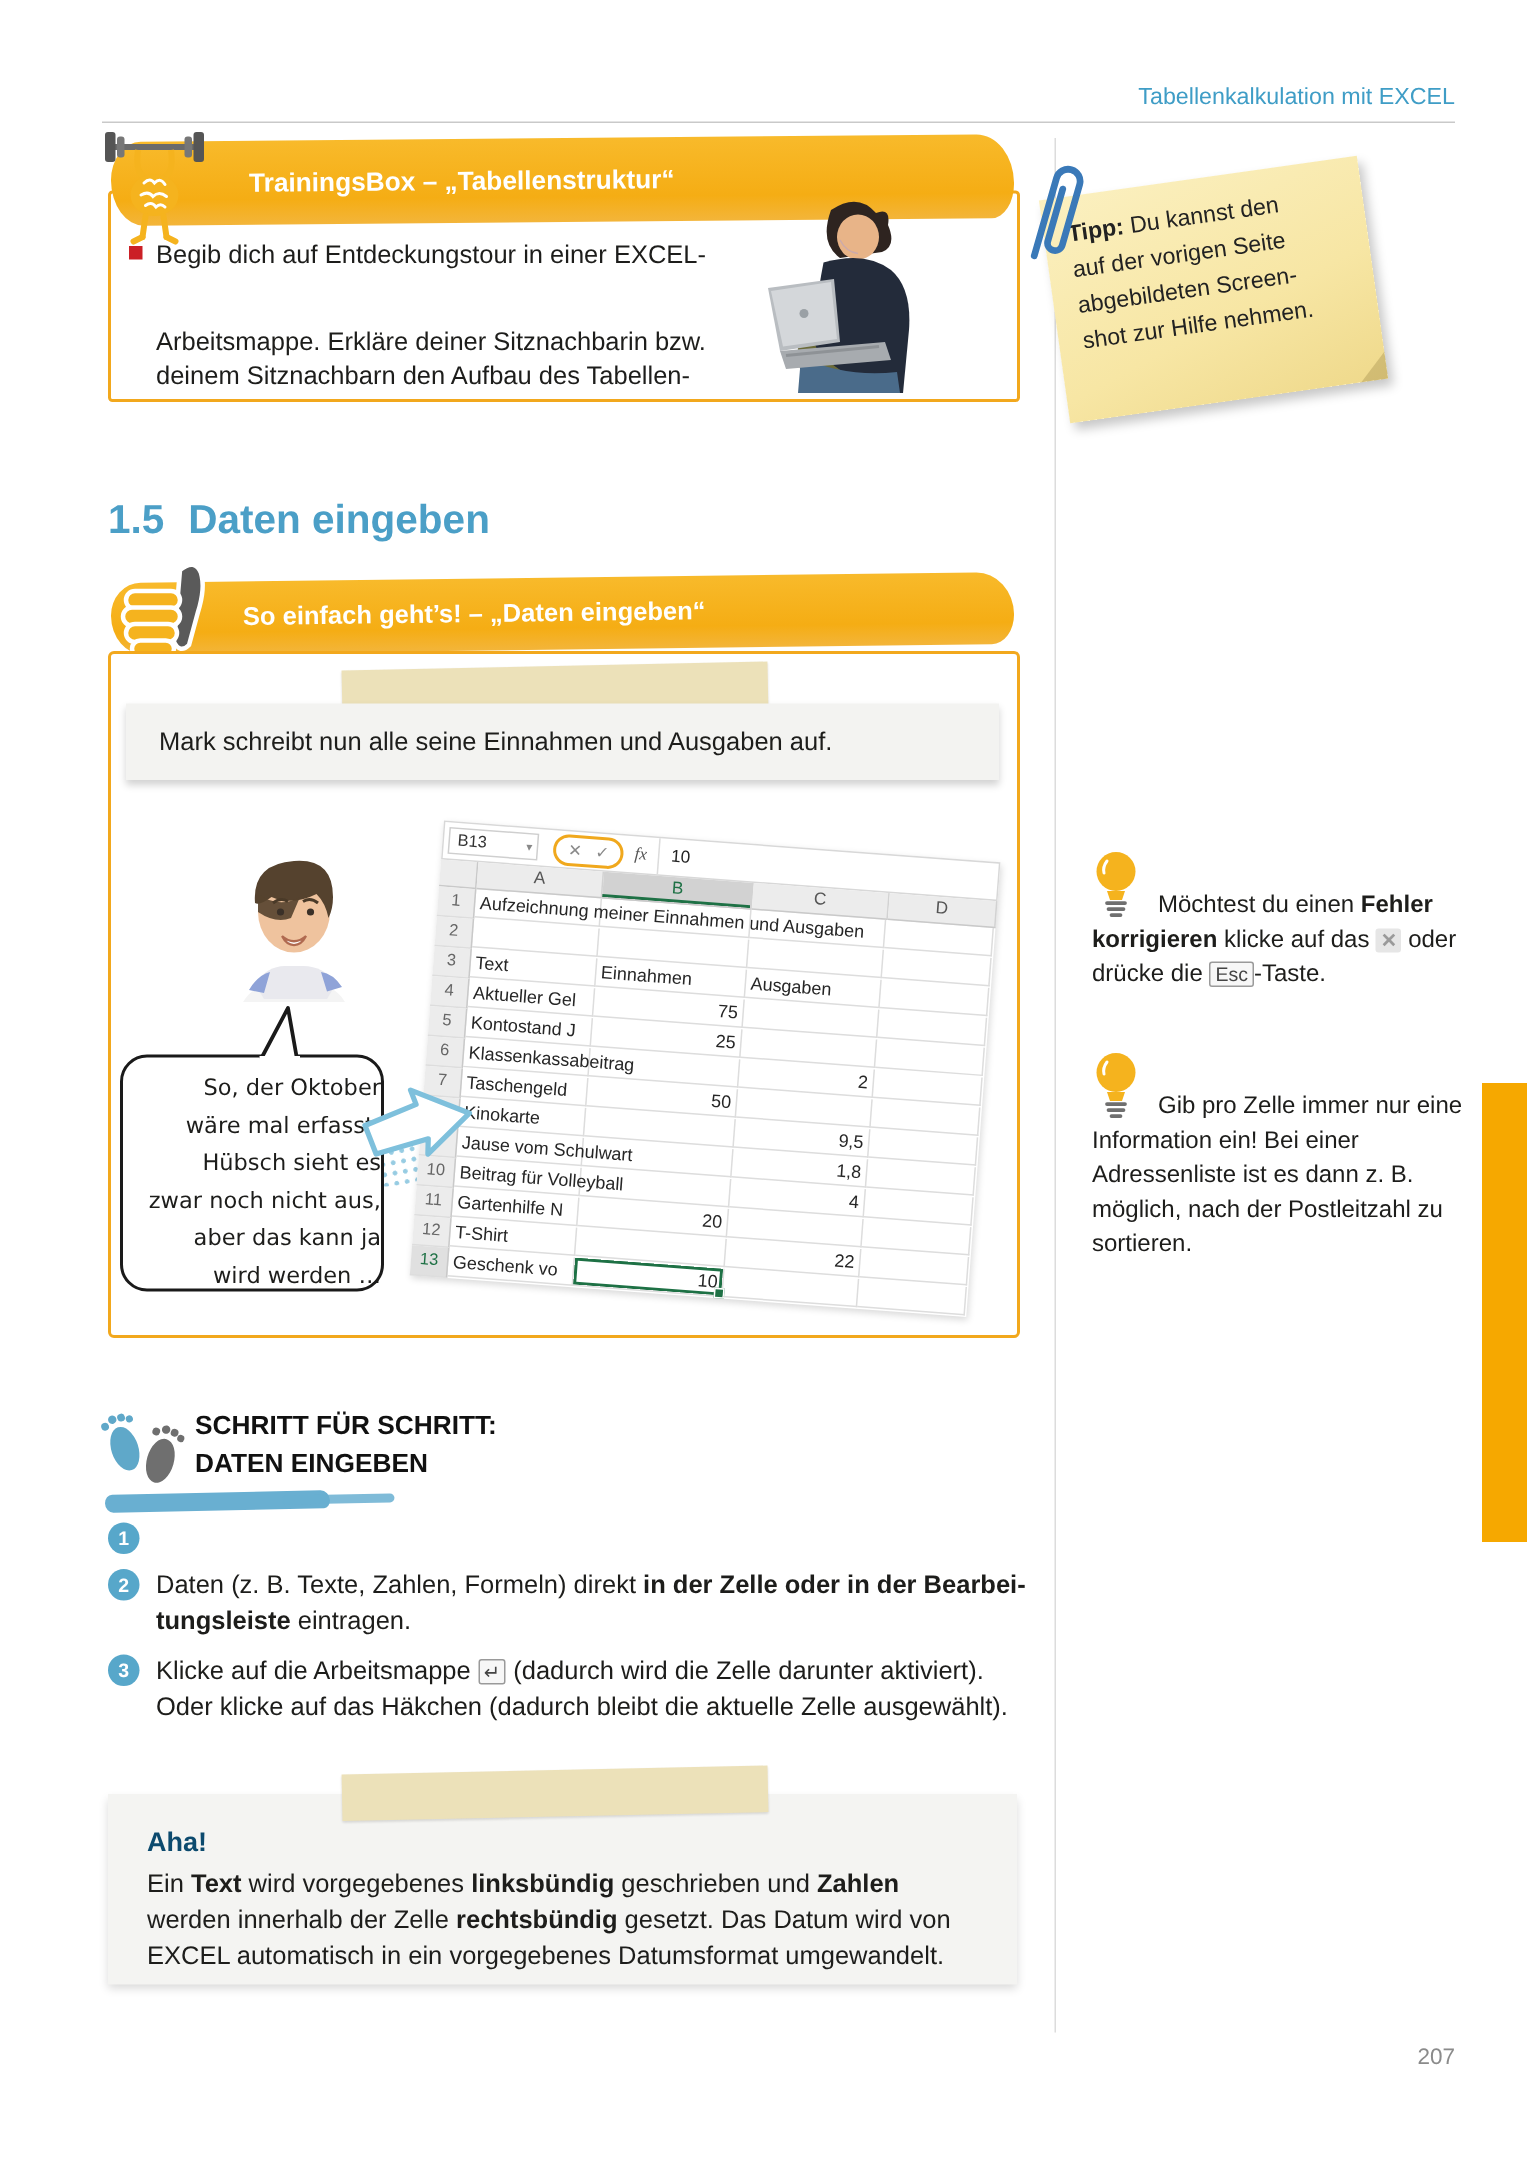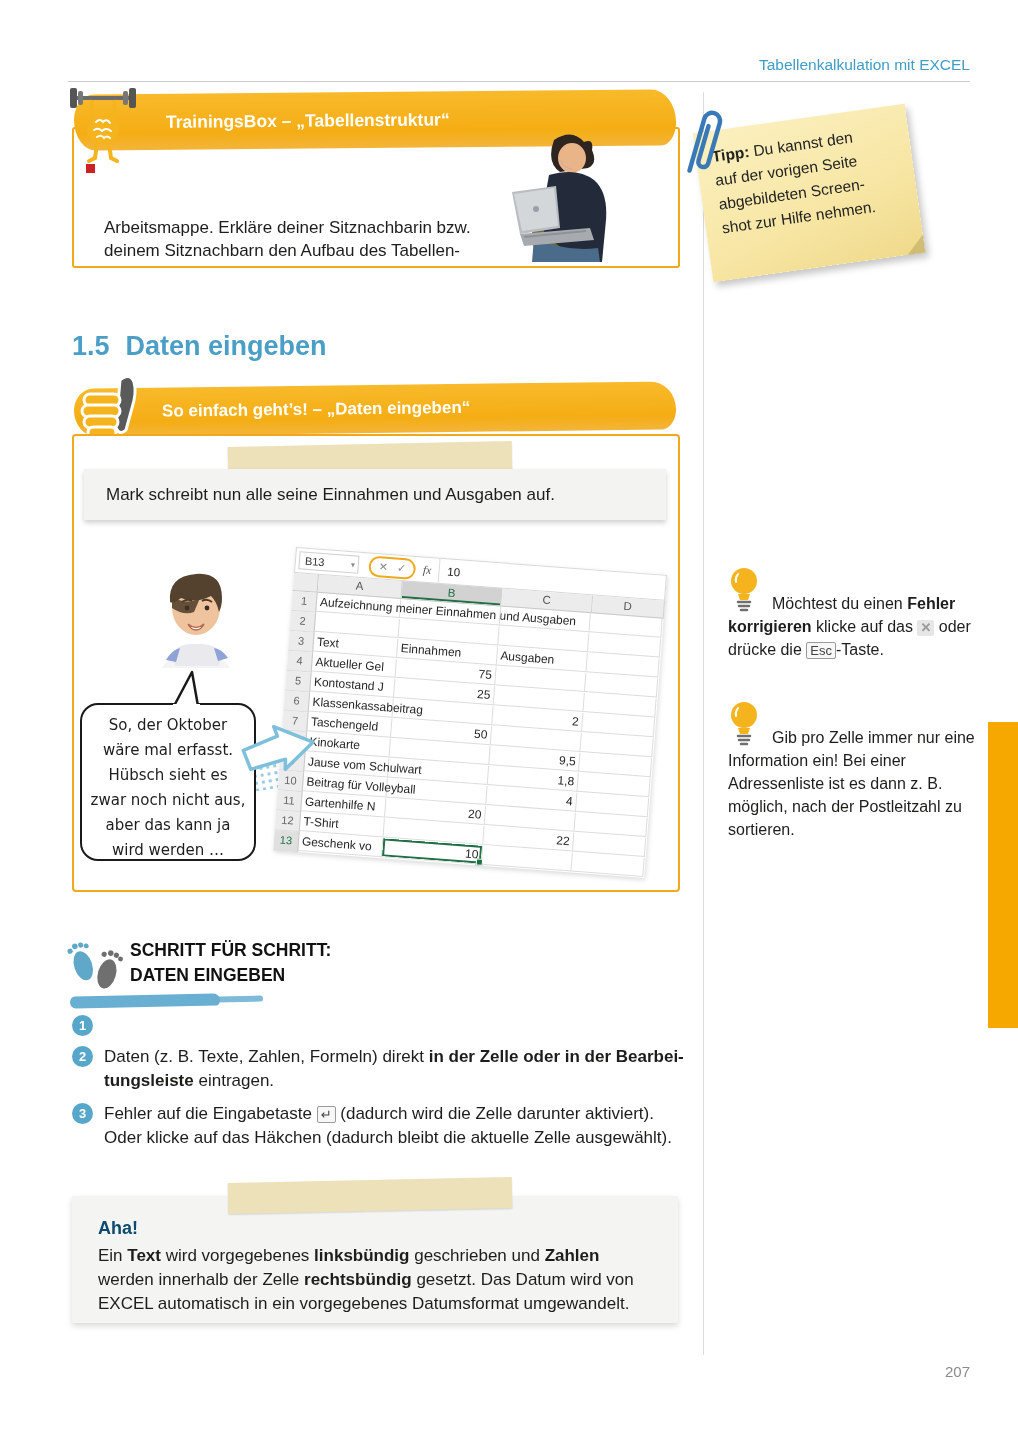--- a/index.html
+++ b/index.html
@@ -48,21 +48,21 @@
   .tape{background:#ece0b6;opacity:.95;box-shadow:0 1px 2px rgba(0,0,0,.15);
         transform:rotate(-1.2deg);}
   .tape1{left:228px;top:444px;width:284px;height:34px;}
   .tape2{left:228px;top:1180px;width:284px;height:31px;}
 
   .quote{left:84px;top:469px;width:582px;height:51px;background:#f3f3f1;
          box-shadow:0 3px 5px rgba(0,0,0,.18);font-size:17px;line-height:51px;padding-left:22px;box-sizing:border-box;}
 
   
   .bubble{left:80px;top:703px;width:176px;height:158px;background:#fff;border:2.5px solid #1a1a1a;
-          border-radius:18px;text-align:center;font-family:"DejaVu Sans",cursive;
+          border-radius:18px;text-align:right;font-family:"DejaVu Sans",cursive;
           font-size:15px;line-height:25px;padding-top:8px;box-sizing:border-box;}
   .bubble-tail{left:168px;top:668px;width:40px;height:40px;}
 
   .arrow-dots{left:238px;top:764px;width:56px;height:26px;opacity:.8;
       background-image:radial-gradient(circle,#7ec0dc 1.4px,transparent 1.6px);background-size:7px 7px;
       border-radius:40% 60% 50% 50%;transform:rotate(-10deg);}
 
   
   .sheet{left:296px;top:547px;width:372px;background:#fff;transform:rotate(4.3deg);
          transform-origin:0 0;box-shadow:1px 2px 5px rgba(0,0,0,.15);font-family:"Liberation Sans",sans-serif;}
@@ -150,21 +150,21 @@
       <rect x="57" y="7" width="5" height="14" rx="2" fill="#777"></rect>
       <path d="M26 16 Q24 30 30 34" stroke="#f5b31e" stroke-width="4" fill="none"></path>
       <path d="M48 16 Q50 30 44 34" stroke="#f5b31e" stroke-width="4" fill="none"></path>
       <ellipse cx="37" cy="46" rx="16" ry="14" fill="#f5b31e"></ellipse>
       <path d="M30 38 q4 -4 7 0 q4 -4 7 1 M28 46 q5 -3 8 1 q4 -4 9 0 M31 53 q4 -3 7 1 q3 -3 6 0" stroke="#fff" stroke-width="2" fill="none" stroke-linecap="round"></path>
       <path d="M31 60 L29 74 M43 60 L45 74" stroke="#f5b31e" stroke-width="4" stroke-linecap="round"></path>
       <path d="M29 74 L23 77 M45 74 L51 77" stroke="#f5b31e" stroke-width="4" stroke-linecap="round"></path>
     </svg>
   </div>
   <div class="abs tbox-par">
-    <span class="line"><span class="red-sq"></span></span>
+    <span class="line"><span class="red-sq"></span><span>Begib dich auf Entdeckungstour in einer EXCEL-</span></span>
     <span class="line" style="padding-left:18px;margin-top:35px;">Arbeitsmappe. Erkläre deiner Sitznachbarin bzw.</span>
     <span class="line" style="padding-left:18px;">deinem Sitznachbarn den Aufbau des Tabellen-</span>
   </div>
 
   <div class="abs" style="left:494px;top:130px;width:150px;height:132px;">
     <svg width="150" height="132" viewBox="0 0 150 132">
       <path d="M60 10 q18 -12 30 2 q10 -4 8 8 q6 14 -4 18 l-28 4 q-14 -10 -6 -32" fill="#2e2420"></path>
       <ellipse cx="78" cy="28" rx="14" ry="15" fill="#e8b488"></ellipse>
       <path d="M66 30 q4 8 12 9" stroke="#caa" stroke-width="1" fill="none"></path>
       <path d="M55 45 q28 -8 45 5 q14 12 12 40 l-4 42 l-50 0 q-16 -20 -3 -87" fill="#232b3a"></path>
@@ -421,21 +421,21 @@
   <div class="abs steps">
     <div class="step">
       <span class="step-num">1</span>
     </div>
     <div class="step">
       <span class="step-num">2</span>
       <span class="step-text" style="max-width:580px;"><span>Daten (z. B. Texte, Zahlen, Formeln) direkt </span><span class="b">in der Zelle oder in der Bearbei­tungsleiste</span><span> eintragen.</span></span>
     </div>
     <div class="step">
       <span class="step-num">3</span>
-      <span class="step-text" style="max-width:590px;"><span>Fehler auf die Eingabetaste </span><span class="keycap">↵</span><span> (dadurch wird die Zelle darunter aktiviert).</span><br><span>Oder klicke auf das Häkchen (dadurch bleibt die aktuelle Zelle ausgewählt).</span></span>
+      <span class="step-text" style="max-width:590px;"><span>Klicke auf die Arbeitsmappe </span><span class="keycap">↵</span><span> (dadurch wird die Zelle darunter aktiviert).</span><br><span>Oder klicke auf das Häkchen (dadurch bleibt die aktuelle Zelle ausgewählt).</span></span>
     </div>
   </div>
 
   <div class="abs tape tape2" style="z-index:2;"></div>
   <div class="abs aha">
     <div class="aha-title">Aha!</div>
     <div class="aha-text"><span>Ein </span><span class="b">Text</span><span> wird vorgegebenes </span><span class="b">linksbündig</span><span> geschrieben und </span><span class="b">Zahlen</span><span> werden innerhalb der Zelle </span><span class="b">rechtsbündig</span><span> gesetzt. Das Datum wird von EXCEL automatisch in ein vorgegebenes Datumsformat umgewandelt.</span></div>
   </div>
 
   <div class="abs pagenum">207</div>

